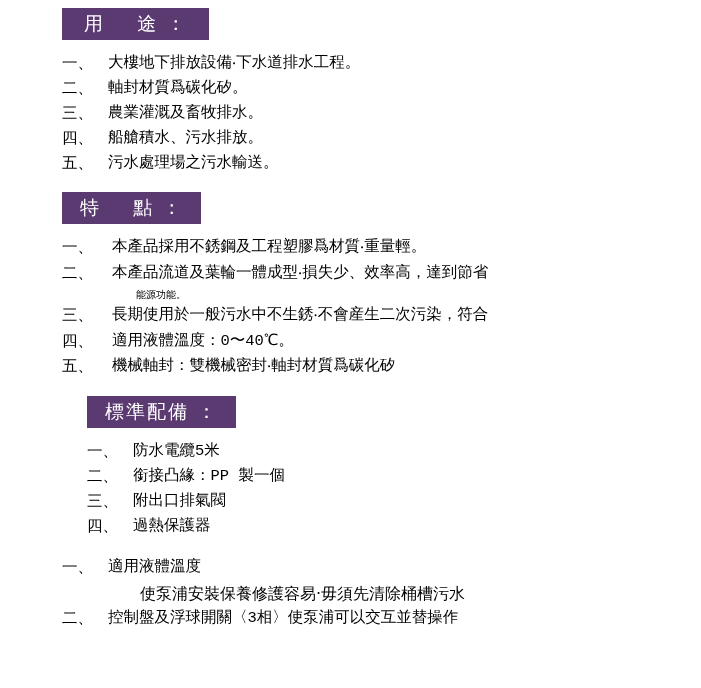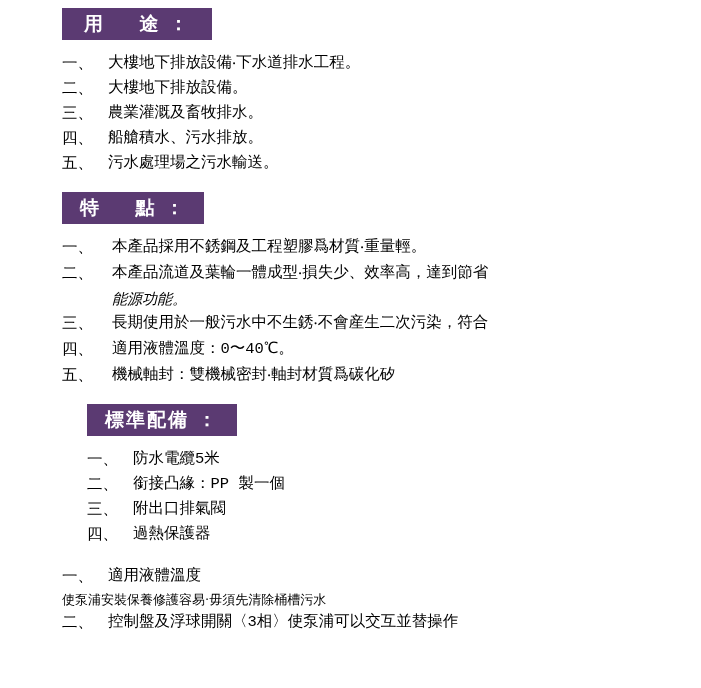--- a/index.html
+++ b/index.html
@@ -22,21 +22,21 @@
     padding: 8px 10px 0 62px;
   }
   .section {
     margin-bottom: 2px;
   }
   .heading {
     display: inline-block;
     background: #5b3a72;
     color: #ffffff;
     font-size: 19px;
-    font-weight: bold;
+    font-weight: normal;
     letter-spacing: 2px;
     padding: 5px 18px 6px 18px;
     line-height: 1.1;
     white-space: pre;
   }
   .heading-wrap {
     margin: 0 0 11px 0;
   }
   .sec-uses .heading { padding-left: 22px; padding-right: 22px; }
   .items {
@@ -54,32 +54,32 @@
   .num {
     flex: 0 0 auto;
     width: 46px;
     white-space: nowrap;
   }
   .txt {
     flex: 1 1 auto;
     font-family: Liberation Mono, monospace;
   }
   .cont {
-    margin-left: 50px;
-    font-size: 15px;
+    margin-left: 74px;
+    font-size: 10px;
     line-height: 1.62;
-    font-style: italic;
   }
   .sec-feature .item { line-height: 1.66; }
   .sec-feature .num { width: 50px; }
   .sec-std .num { width: 46px; }
   .sec-opt .num { width: 46px; }
   .sub-line {
-    font-size: 13px;
+    font-size: 16px;
     line-height: 1.62;
+    margin-left: 78px;
   }
   .sec-uses { margin-bottom: 6px; }
   .sec-feature { margin-bottom: 6px; }
   .sec-std { margin-bottom: 6px; margin-left: 25px; }
   .sec-opt { margin-bottom: 0; }
   .hd-gap-1 { height: 10px; }
 </style>
 </head>
 <body>
 
@@ -89,21 +89,21 @@
     <div class="heading-wrap">
       <span class="heading">用    途 ：</span>
     </div>
     <ul class="items">
       <li class="item">
         <span class="num">一、</span>
         <span class="txt">大樓地下排放設備‧下水道排水工程。</span>
       </li>
       <li class="item">
         <span class="num">二、</span>
-        <span class="txt">大樓地下排放設備。</span>
+        <span class="txt">軸封材質爲碳化矽。</span>
       </li>
       <li class="item">
         <span class="num">三、</span>
         <span class="txt">農業灌溉及畜牧排水。</span>
       </li>
       <li class="item">
         <span class="num">四、</span>
         <span class="txt">船艙積水、污水排放。</span>
       </li>
       <li class="item">

